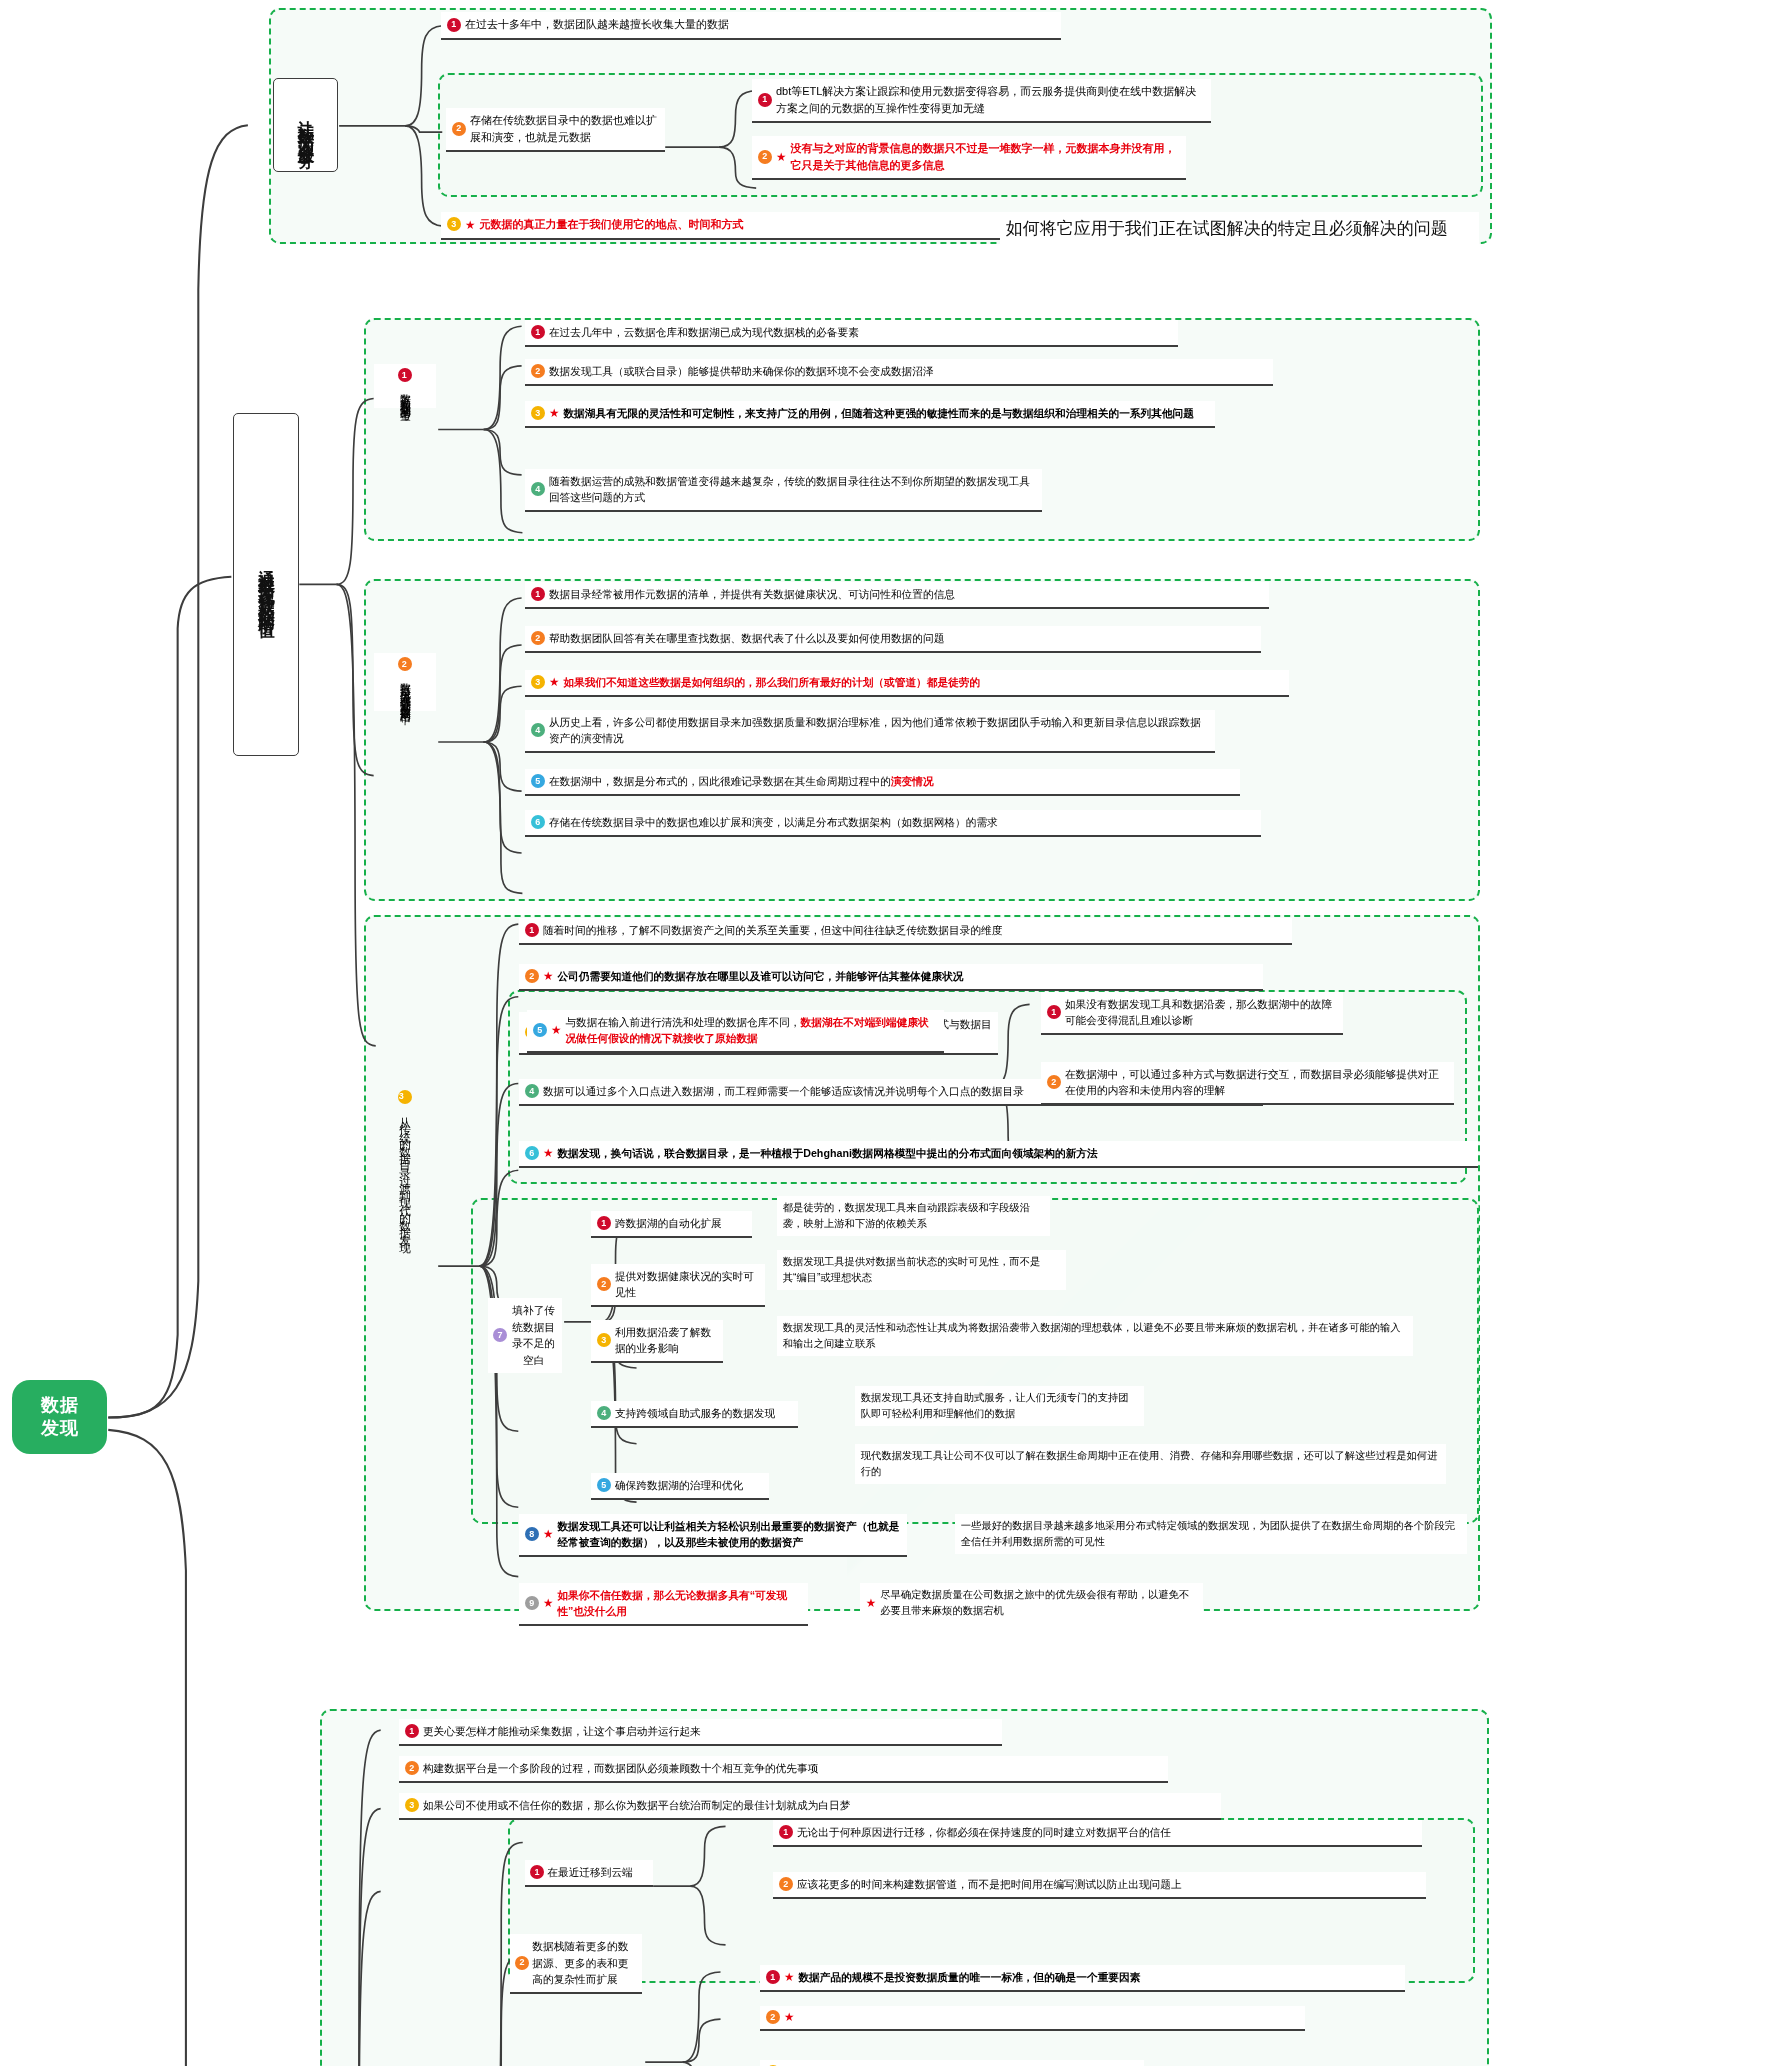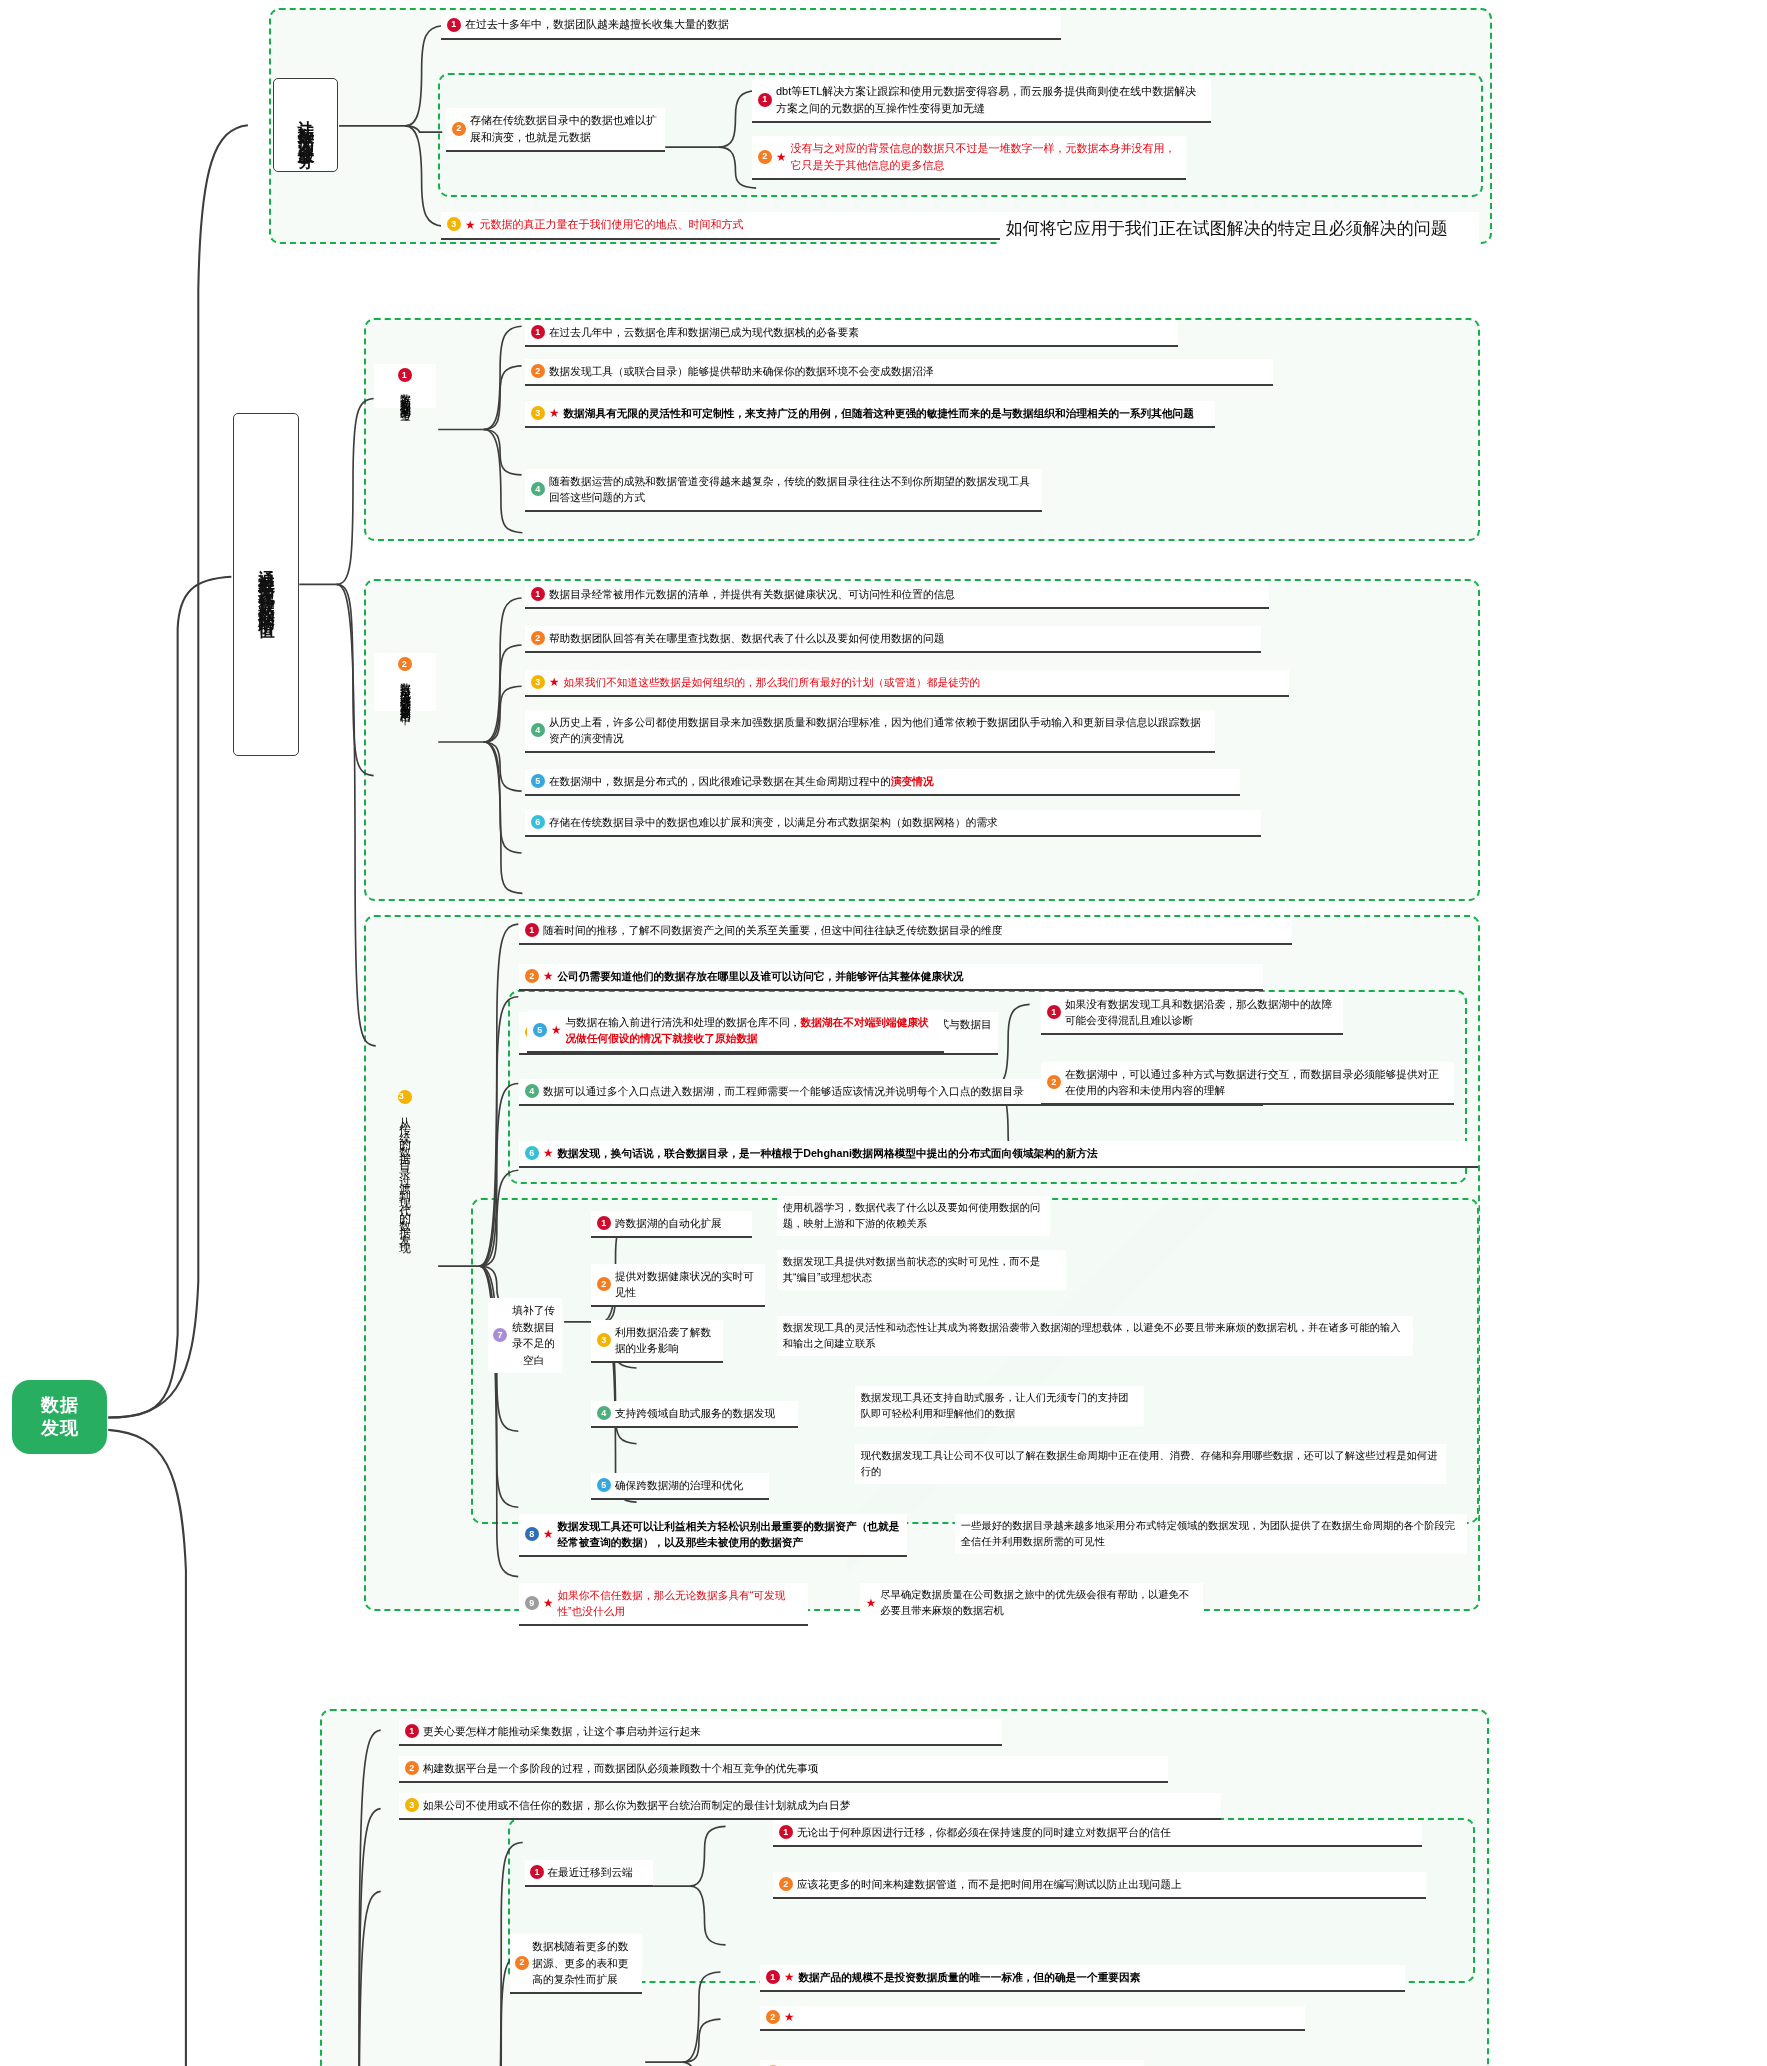--- a/index.html
+++ b/index.html
@@ -58,21 +58,21 @@
     background:#ffffff;
     padding:4.1px 5.8px 5px 5.8px;
     border-bottom:2.5px solid #3d3d3d;
     display:flex; align-items:center; gap:4.1px;
     z-index:3;
     line-height:1.5;
   }
   .node.plain{ border-bottom:none; }
   .node .txt{ flex:1; }
   .node .txt .hl{ color:#e8000d; font-weight:bold; }
-  .node.red-text .txt{ color:#e8000d; font-weight:normal; }
+  .node.red-text .txt{ color:#e8000d; font-weight:bold; }
 
   
   .badge{
     flex:0 0 auto;
     width:14px; height:14px; border-radius:50%;
     color:#fff; font-weight:bold; font-size:9px;
     display:flex; align-items:center; justify-content:center;
     line-height:1;
   }
   .b1{background:#cf0a2c}.b2{background:#f57c20}.b3{background:#f5b301}
@@ -345,21 +345,21 @@
     <path d="M100 300 C 130 300, 135 380, 135 530 C 135 580, 146 594, 186 596"></path>
     <path d="M100 300 C 130 300, 135 420, 135 670 C 135 722, 146 736, 186 738"></path>
   </g>
 </svg>
 
 <div class="node" style="left:591px;top:1211px;width:161px;font-size:10.7px;">
   <span class="badge b1">1</span>
   <span class="txt">跨数据湖的自动化扩展</span>
 </div>
 <div class="node plain" style="left:777px;top:1196px;width:273px;font-size:10.3px;">
-  <span class="txt">使用机器学习，数据代表了什么以及要如何使用数据的问题，映射上游和下游的依赖关系</span>
+  <span class="txt">都是徒劳的，数据发现工具来自动跟踪表级和字段级沿袭，映射上游和下游的依赖关系</span>
 </div>
 
 <div class="node" style="left:591px;top:1264px;width:174px;font-size:10.7px;">
   <span class="badge b2">2</span>
   <span class="txt">提供对数据健康状况的实时可见性</span>
 </div>
 <div class="node plain" style="left:777px;top:1250px;width:289px;font-size:10.3px;">
   <span class="txt">数据发现工具提供对数据当前状态的实时可见性，而不是其“编目”或理想状态</span>
 </div>
 

